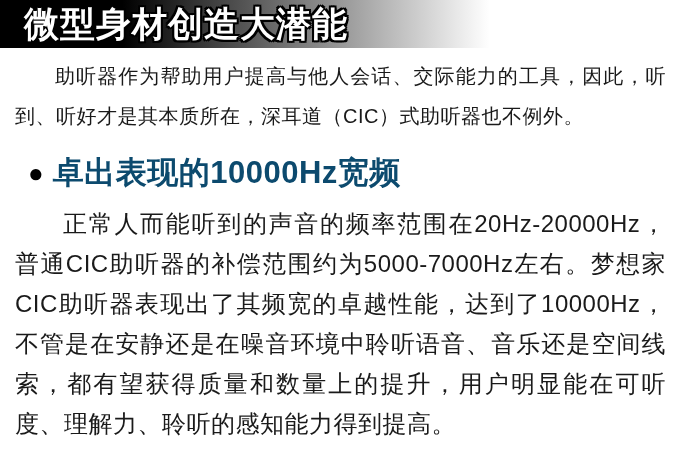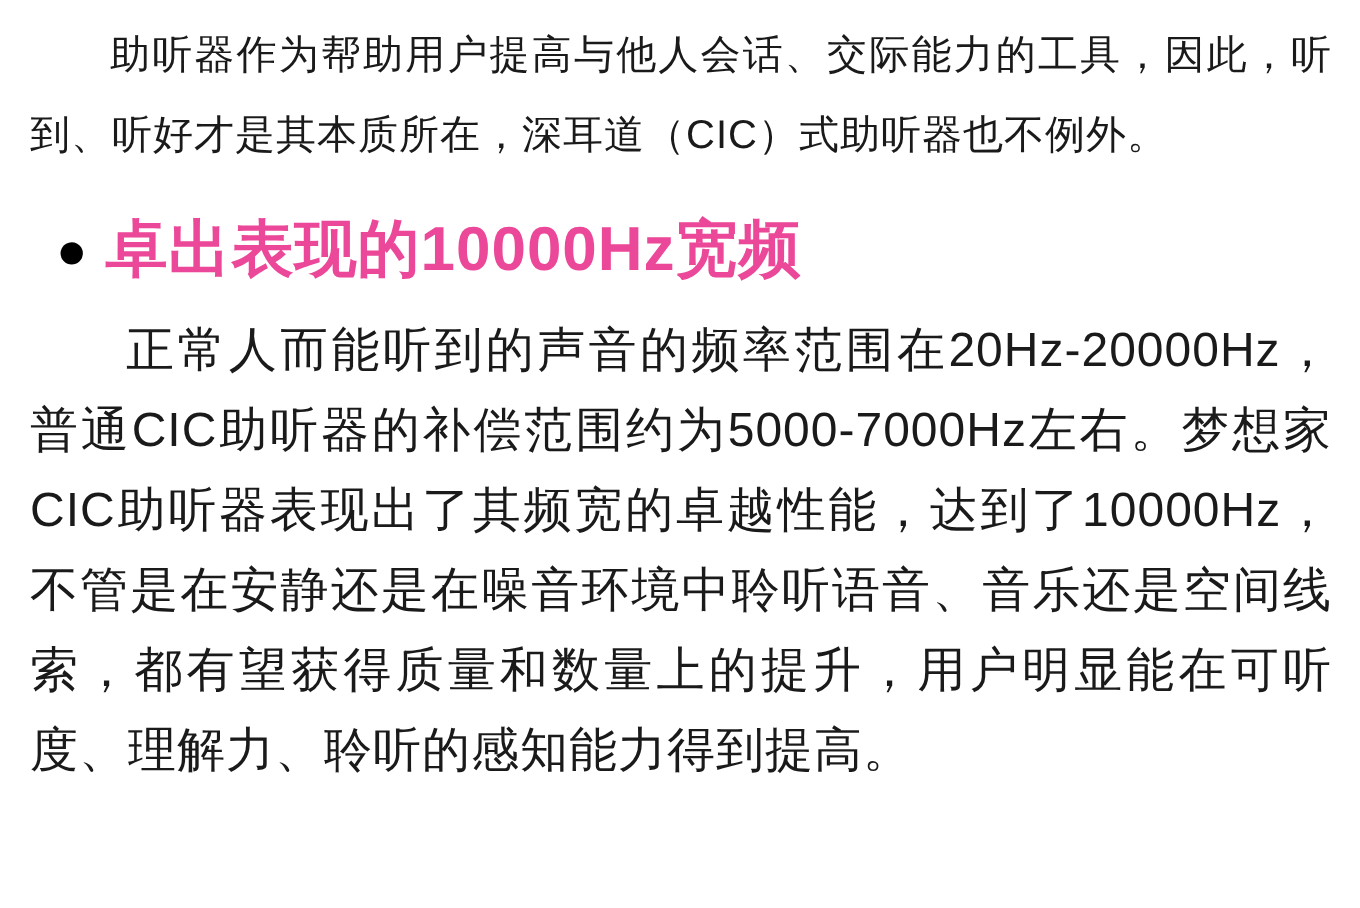--- a/index.html
+++ b/index.html
@@ -55,39 +55,42 @@
     }
     .bullet-icon {
       font-size: 26px;
       line-height: 1;
       margin-right: 9px;
       color: #000000;
     }
     .heading-text {
       font-size: 31px;
       font-weight: bold;
-      color: #ec4899;
+      color: #0c4a6e;
       letter-spacing: 0.5px;
       white-space: nowrap;
     }
     .section-body {
       font-size: 24px;
       line-height: 40px;
       color: #1a1a1a;
       margin: 10px 14px 0 15px;
       text-indent: 2em;
       text-align: justify;
       letter-spacing: 0.5px;
     }
   </style>
 </head>
 <body>
 
 <div class="page">
 
+  <div class="banner">
+    <span class="banner-title">微型身材创造大潜能</span>
+  </div>
 
   <p class="para">助听器作为帮助用户提高与他人会话、交际能力的工具，因此，听到、听好才是其本质所在，深耳道（CIC）式助听器也不例外。</p>
 
   <div class="section-heading">
     <span class="bullet-icon">●</span>
     <span class="heading-text">卓出表现的10000Hz宽频</span>
   </div>
 
   <p class="section-body">正常人而能听到的声音的频率范围在20Hz-20000Hz，普通CIC助听器的补偿范围约为5000-7000Hz左右。梦想家CIC助听器表现出了其频宽的卓越性能，达到了10000Hz，不管是在安静还是在噪音环境中聆听语音、音乐还是空间线索，都有望获得质量和数量上的提升，用户明显能在可听度、理解力、聆听的感知能力得到提高。</p>
 

